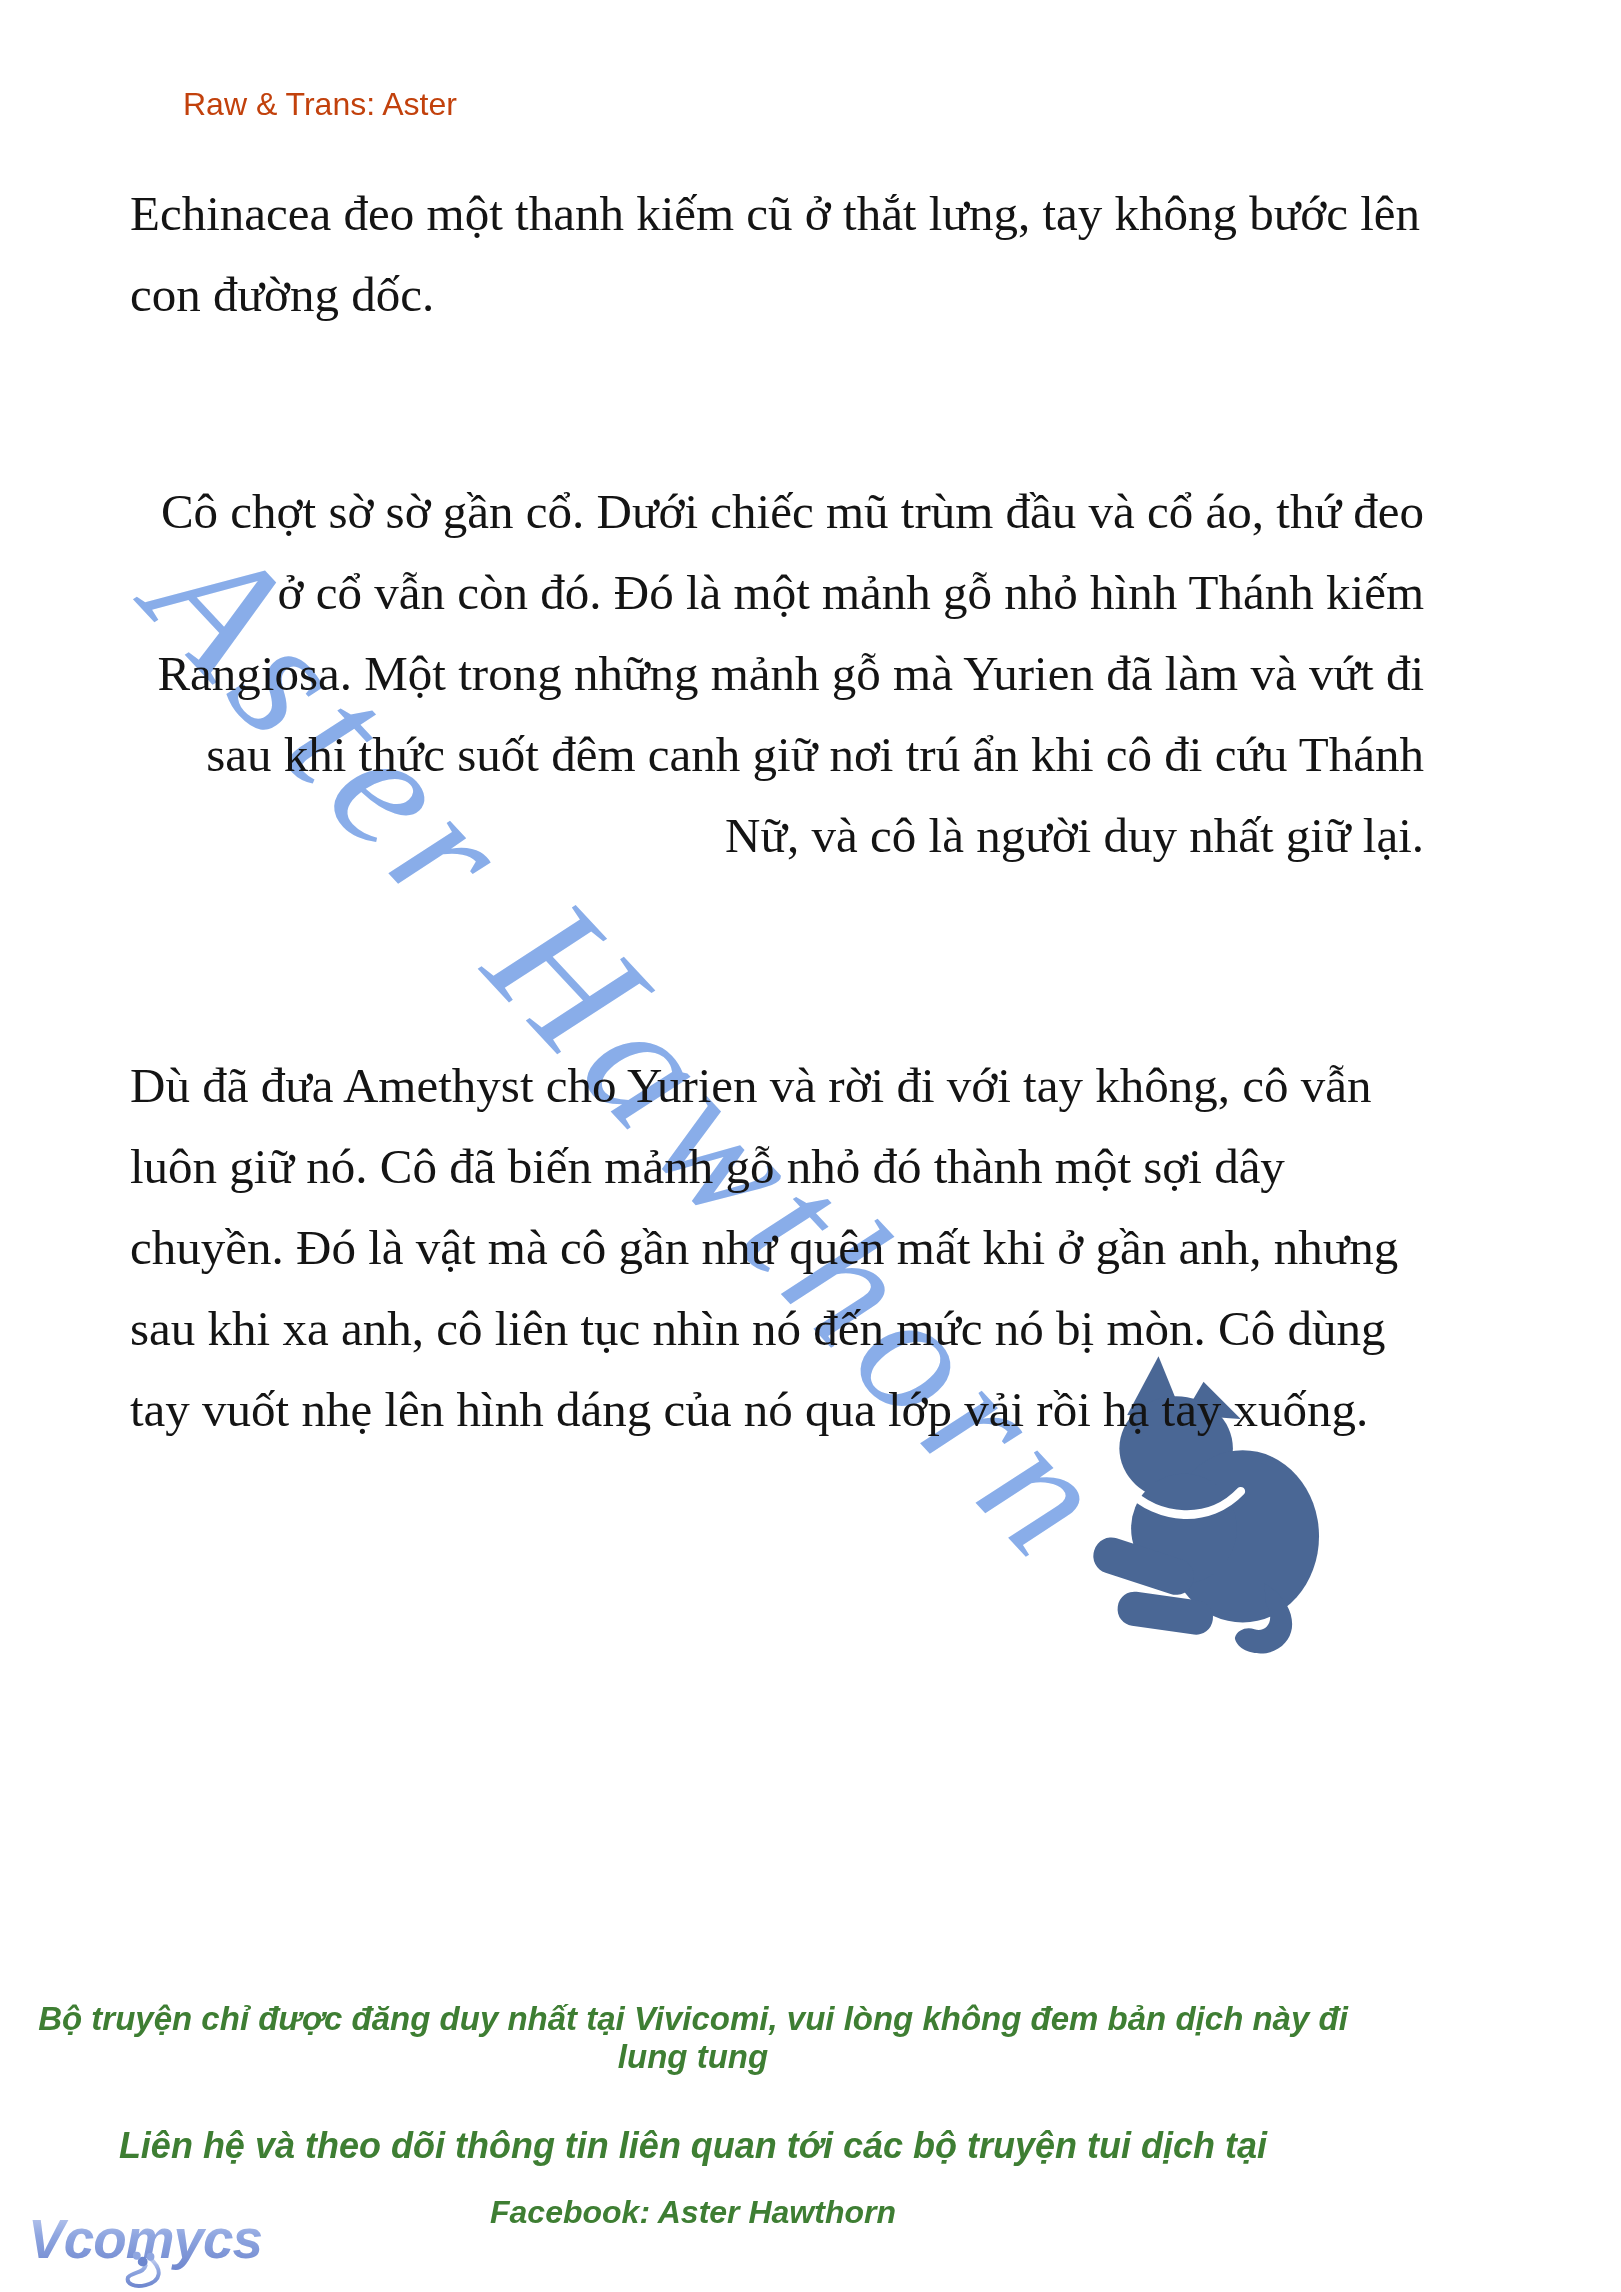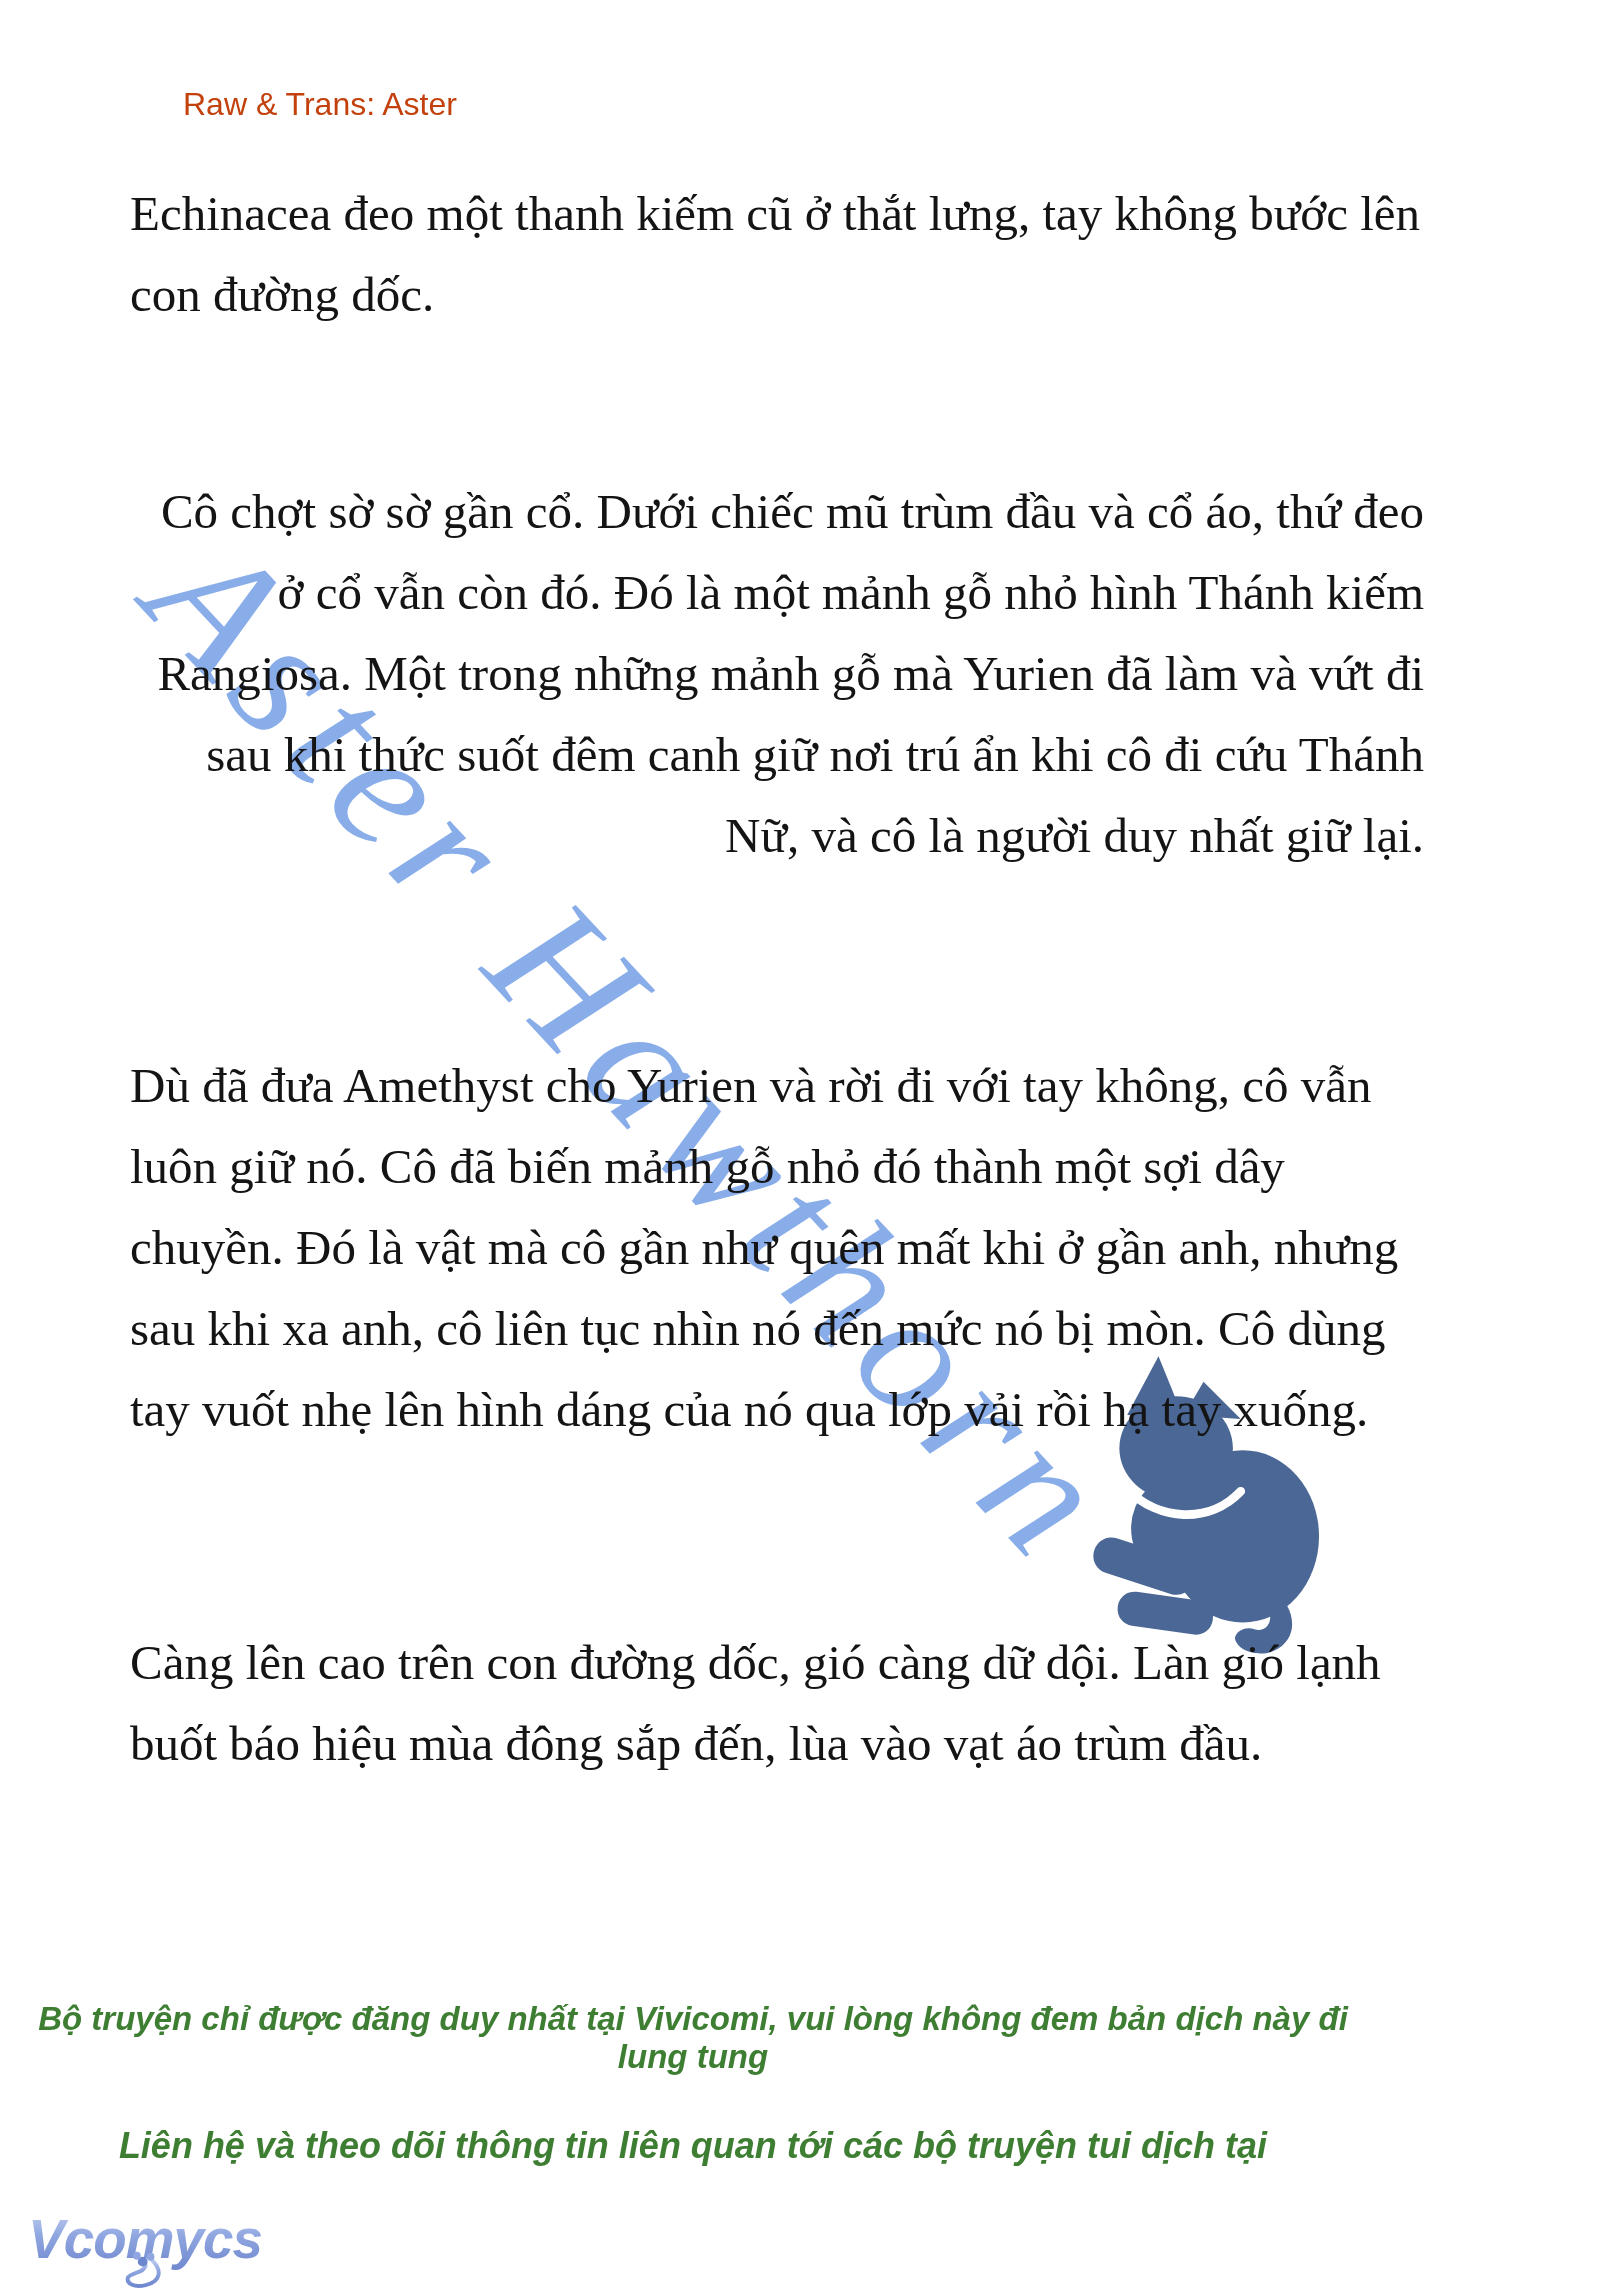--- a/index.html
+++ b/index.html
@@ -81,26 +81,26 @@
         <path d="M178,232 C212,252 216,288 188,301 C172,308 150,301 148,288 C150,279 161,276 168,279 C180,283 190,270 180,254 Z"></path>
       </g>
       <path d="M38,136 C70,168 122,172 154,138" fill="none" stroke="#ffffff" stroke-width="9" stroke-linecap="round"></path>
     </svg>
   </div>
 
   <div class="content">
     <p class="p1">Echinacea đeo một thanh kiếm cũ ở thắt lưng, tay không bước lên con đường dốc.</p>
     <p class="p2">Cô chợt sờ sờ gần cổ. Dưới chiếc mũ trùm đầu và cổ áo, thứ đeo ở cổ vẫn còn đó. Đó là một mảnh gỗ nhỏ hình Thánh kiếm Rangiosa. Một trong những mảnh gỗ mà Yurien đã làm và vứt đi sau khi thức suốt đêm canh giữ nơi trú ẩn khi cô đi cứu Thánh Nữ, và cô là người duy nhất giữ lại.</p>
     <p class="p3">Dù đã đưa Amethyst cho Yurien và rời đi với tay không, cô vẫn luôn giữ nó. Cô đã biến mảnh gỗ nhỏ đó thành một sợi dây chuyền. Đó là vật mà cô gần như quên mất khi ở gần anh, nhưng sau khi xa anh, cô liên tục nhìn nó đến mức nó bị mòn. Cô dùng tay vuốt nhẹ lên hình dáng của nó qua lớp vải rồi hạ tay xuống.</p>
-    <p class="p4">Càng lên cao trên con đường dốc, gió càng dữ dội. Làn gió lạnh buốt báo hiệu mùa đông sắp đến, lùa vào vạt áo trùm đầu.</p>
   </div>
 
   <div class="footer">
     <p class="f1">Bộ truyện chỉ được đăng duy nhất tại Vivicomi, vui lòng không đem bản dịch này đi lung tung</p>
     <p class="f2">Liên hệ và theo dõi thông tin liên quan tới các bộ truyện tui dịch tại</p>
+    <p class="f3">Facebook: Aster Hawthorn</p>
   </div>
 
   <div class="logo">
     <svg width="255" height="94" viewBox="0 0 260 96" xmlns="http://www.w3.org/2000/svg">
       <defs>
         <linearGradient id="logoGrad" x1="0" y1="0" x2="0" y2="1">
           <stop offset="0" stop-color="#c6d2f2"></stop>
           <stop offset="0.45" stop-color="#8fa6e0"></stop>
           <stop offset="1" stop-color="#7088cf"></stop>
         </linearGradient>

